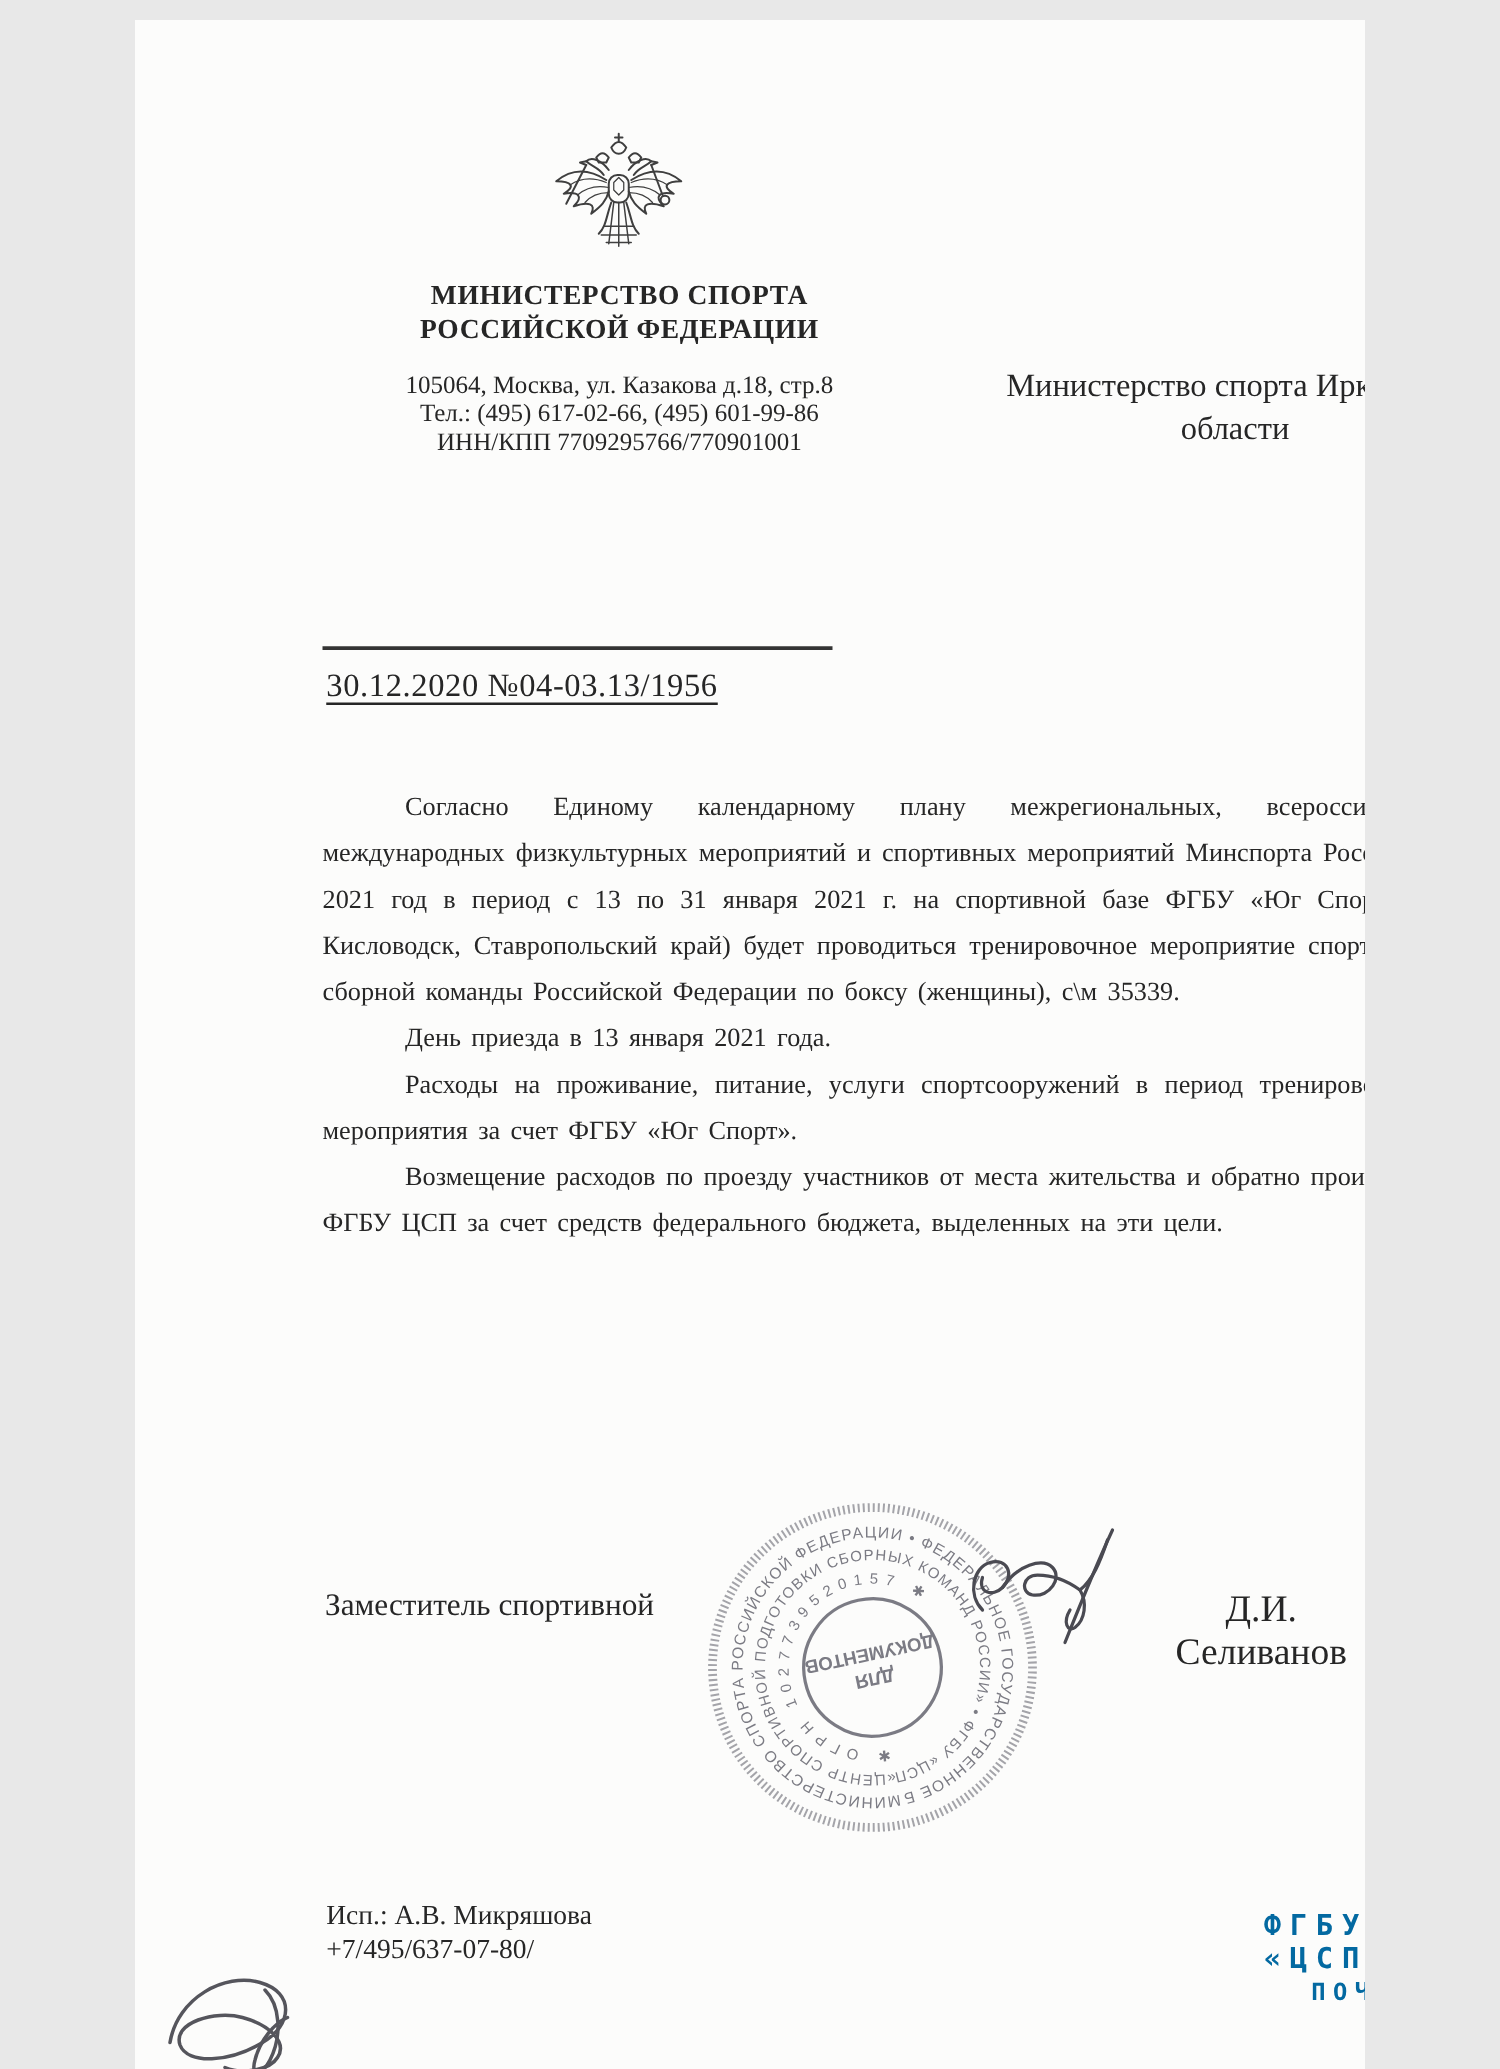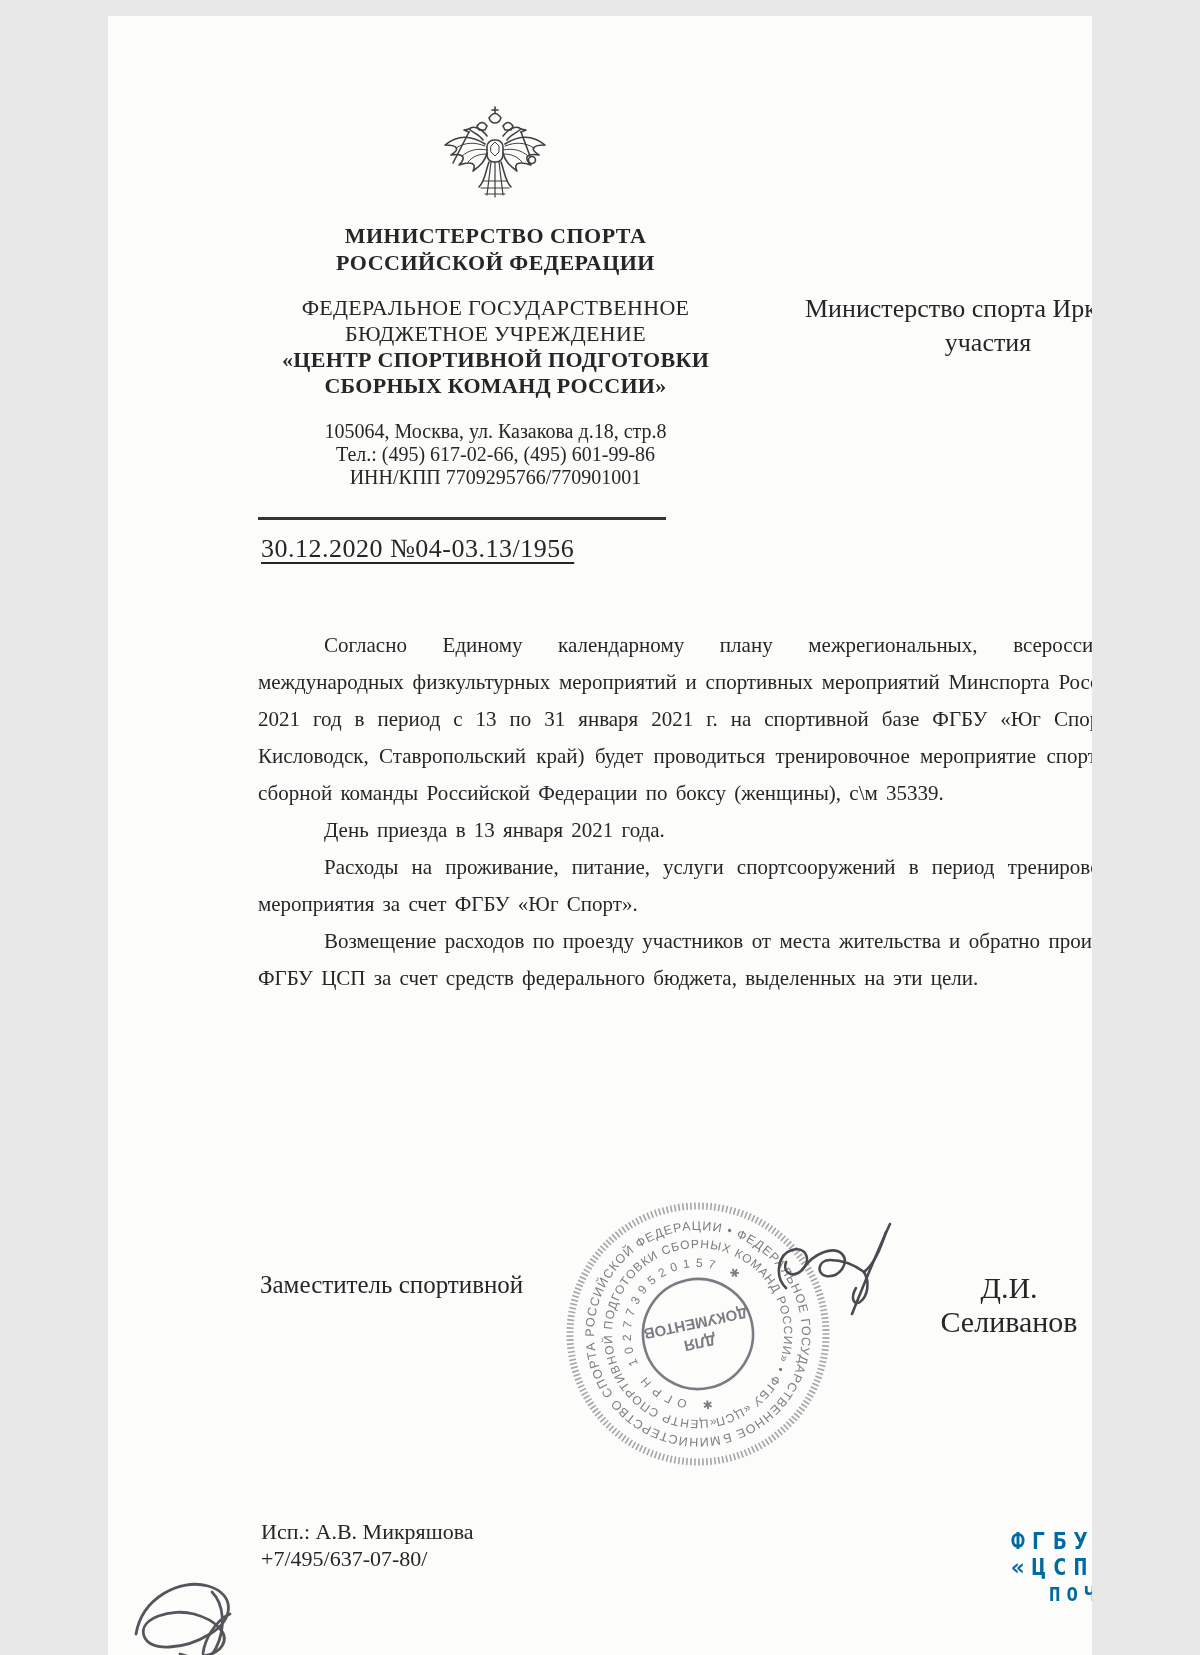--- a/index.html
+++ b/index.html
@@ -68,36 +68,30 @@
         <path d="M86 29 L95 53"></path>
       </g>
     </svg>
   </div>
 
   <div class="lh-left">
     <div class="ministry">
       <div>МИНИСТЕРСТВО  СПОРТА</div>
       <div>РОССИЙСКОЙ ФЕДЕРАЦИИ</div>
     </div>
-    <div class="org">
-      <div>ФЕДЕРАЛЬНОЕ ГОСУДАРСТВЕННОЕ</div>
-      <div>БЮДЖЕТНОЕ УЧРЕЖДЕНИЕ</div>
-      <div class="b">«ЦЕНТР СПОРТИВНОЙ ПОДГОТОВКИ</div>
-      <div class="b">СБОРНЫХ КОМАНД РОССИИ»</div>
-    </div>
     <div class="addr">
       <div>105064, Москва, ул. Казакова д.18, стр.8</div>
       <div>Тел.: (495) 617-02-66, (495) 601-99-86</div>
       <div>ИНН/КПП 7709295766/770901001</div>
     </div>
   </div>
 
   <div class="recipient">
     <div>Министерство спорта Иркутской</div>
-    <div>участия</div>
+    <div>области</div>
   </div>
 
   <div class="rule"></div>
 
   <div class="refline">30.12.2020 №04-03.13/1956</div>
 
   <div class="body">
     <p>Согласно Единому календарному плану межрегиональных, всероссийских, международных физкультурных мероприятий и спортивных мероприятий Минспорта России на 2021 год в период с 13 по 31 января 2021 г. на спортивной базе ФГБУ «Юг Спорт» (г. Кисловодск, Ставропольский край) будет проводиться тренировочное мероприятие спортивной сборной команды Российской Федерации по боксу (женщины), с\м 35339.</p>
     <p>День приезда в 13 января 2021 года.</p>
     <p>Расходы на проживание, питание, услуги спортсооружений в период тренировочного мероприятия за счет ФГБУ «Юг Спорт».</p>

